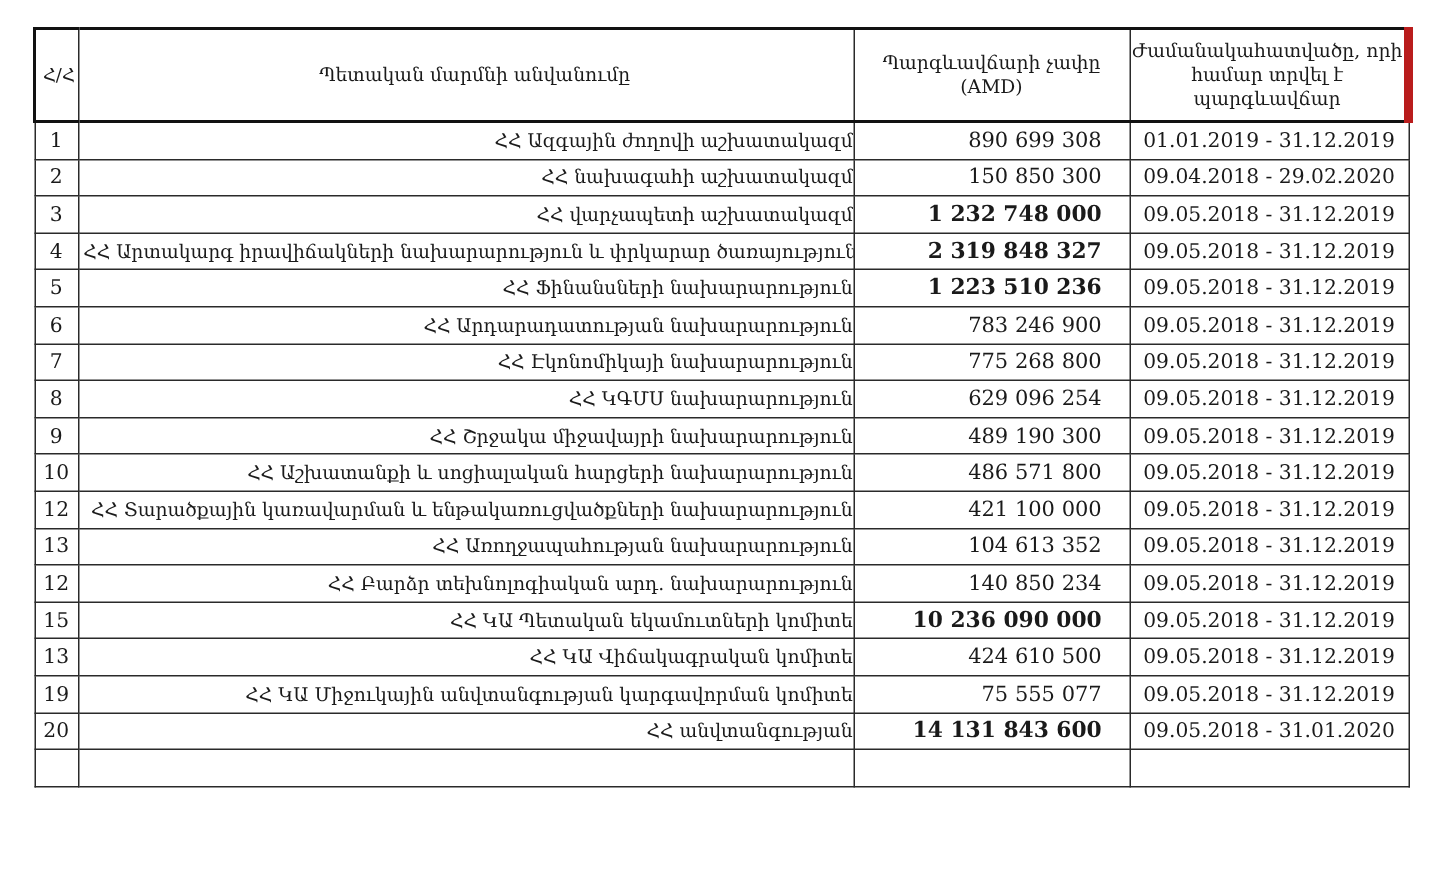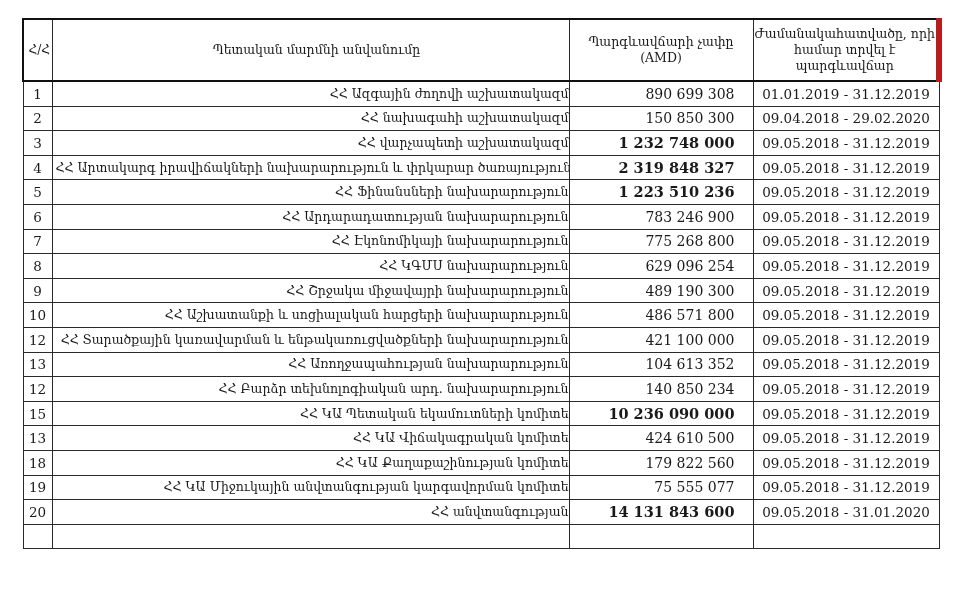--- a/index.html
+++ b/index.html
@@ -133,26 +133,20 @@
           <td class="amt bold">10 236 090 000</td>
           <td class="per">09.05.2018 - 31.12.2019</td>
         </tr>
         <tr>
           <td class="num">13</td>
           <td class="name">ՀՀ ԿԱ Վիճակագրական կոմիտե</td>
           <td class="amt">424 610 500</td>
           <td class="per">09.05.2018 - 31.12.2019</td>
         </tr>
         <tr>
-          <td class="num">18</td>
-          <td class="name">ՀՀ ԿԱ Քաղաքաշինության կոմիտե</td>
-          <td class="amt">179 822 560</td>
-          <td class="per">09.05.2018 - 31.12.2019</td>
-        </tr>
-        <tr>
           <td class="num">19</td>
           <td class="name">ՀՀ ԿԱ Միջուկային անվտանգության կարգավորման կոմիտե</td>
           <td class="amt">75 555 077</td>
           <td class="per">09.05.2018 - 31.12.2019</td>
         </tr>
         <tr>
           <td class="num">20</td>
           <td class="name">ՀՀ անվտանգության</td>
           <td class="amt bold">14 131 843 600</td>
           <td class="per">09.05.2018 - 31.01.2020</td>

